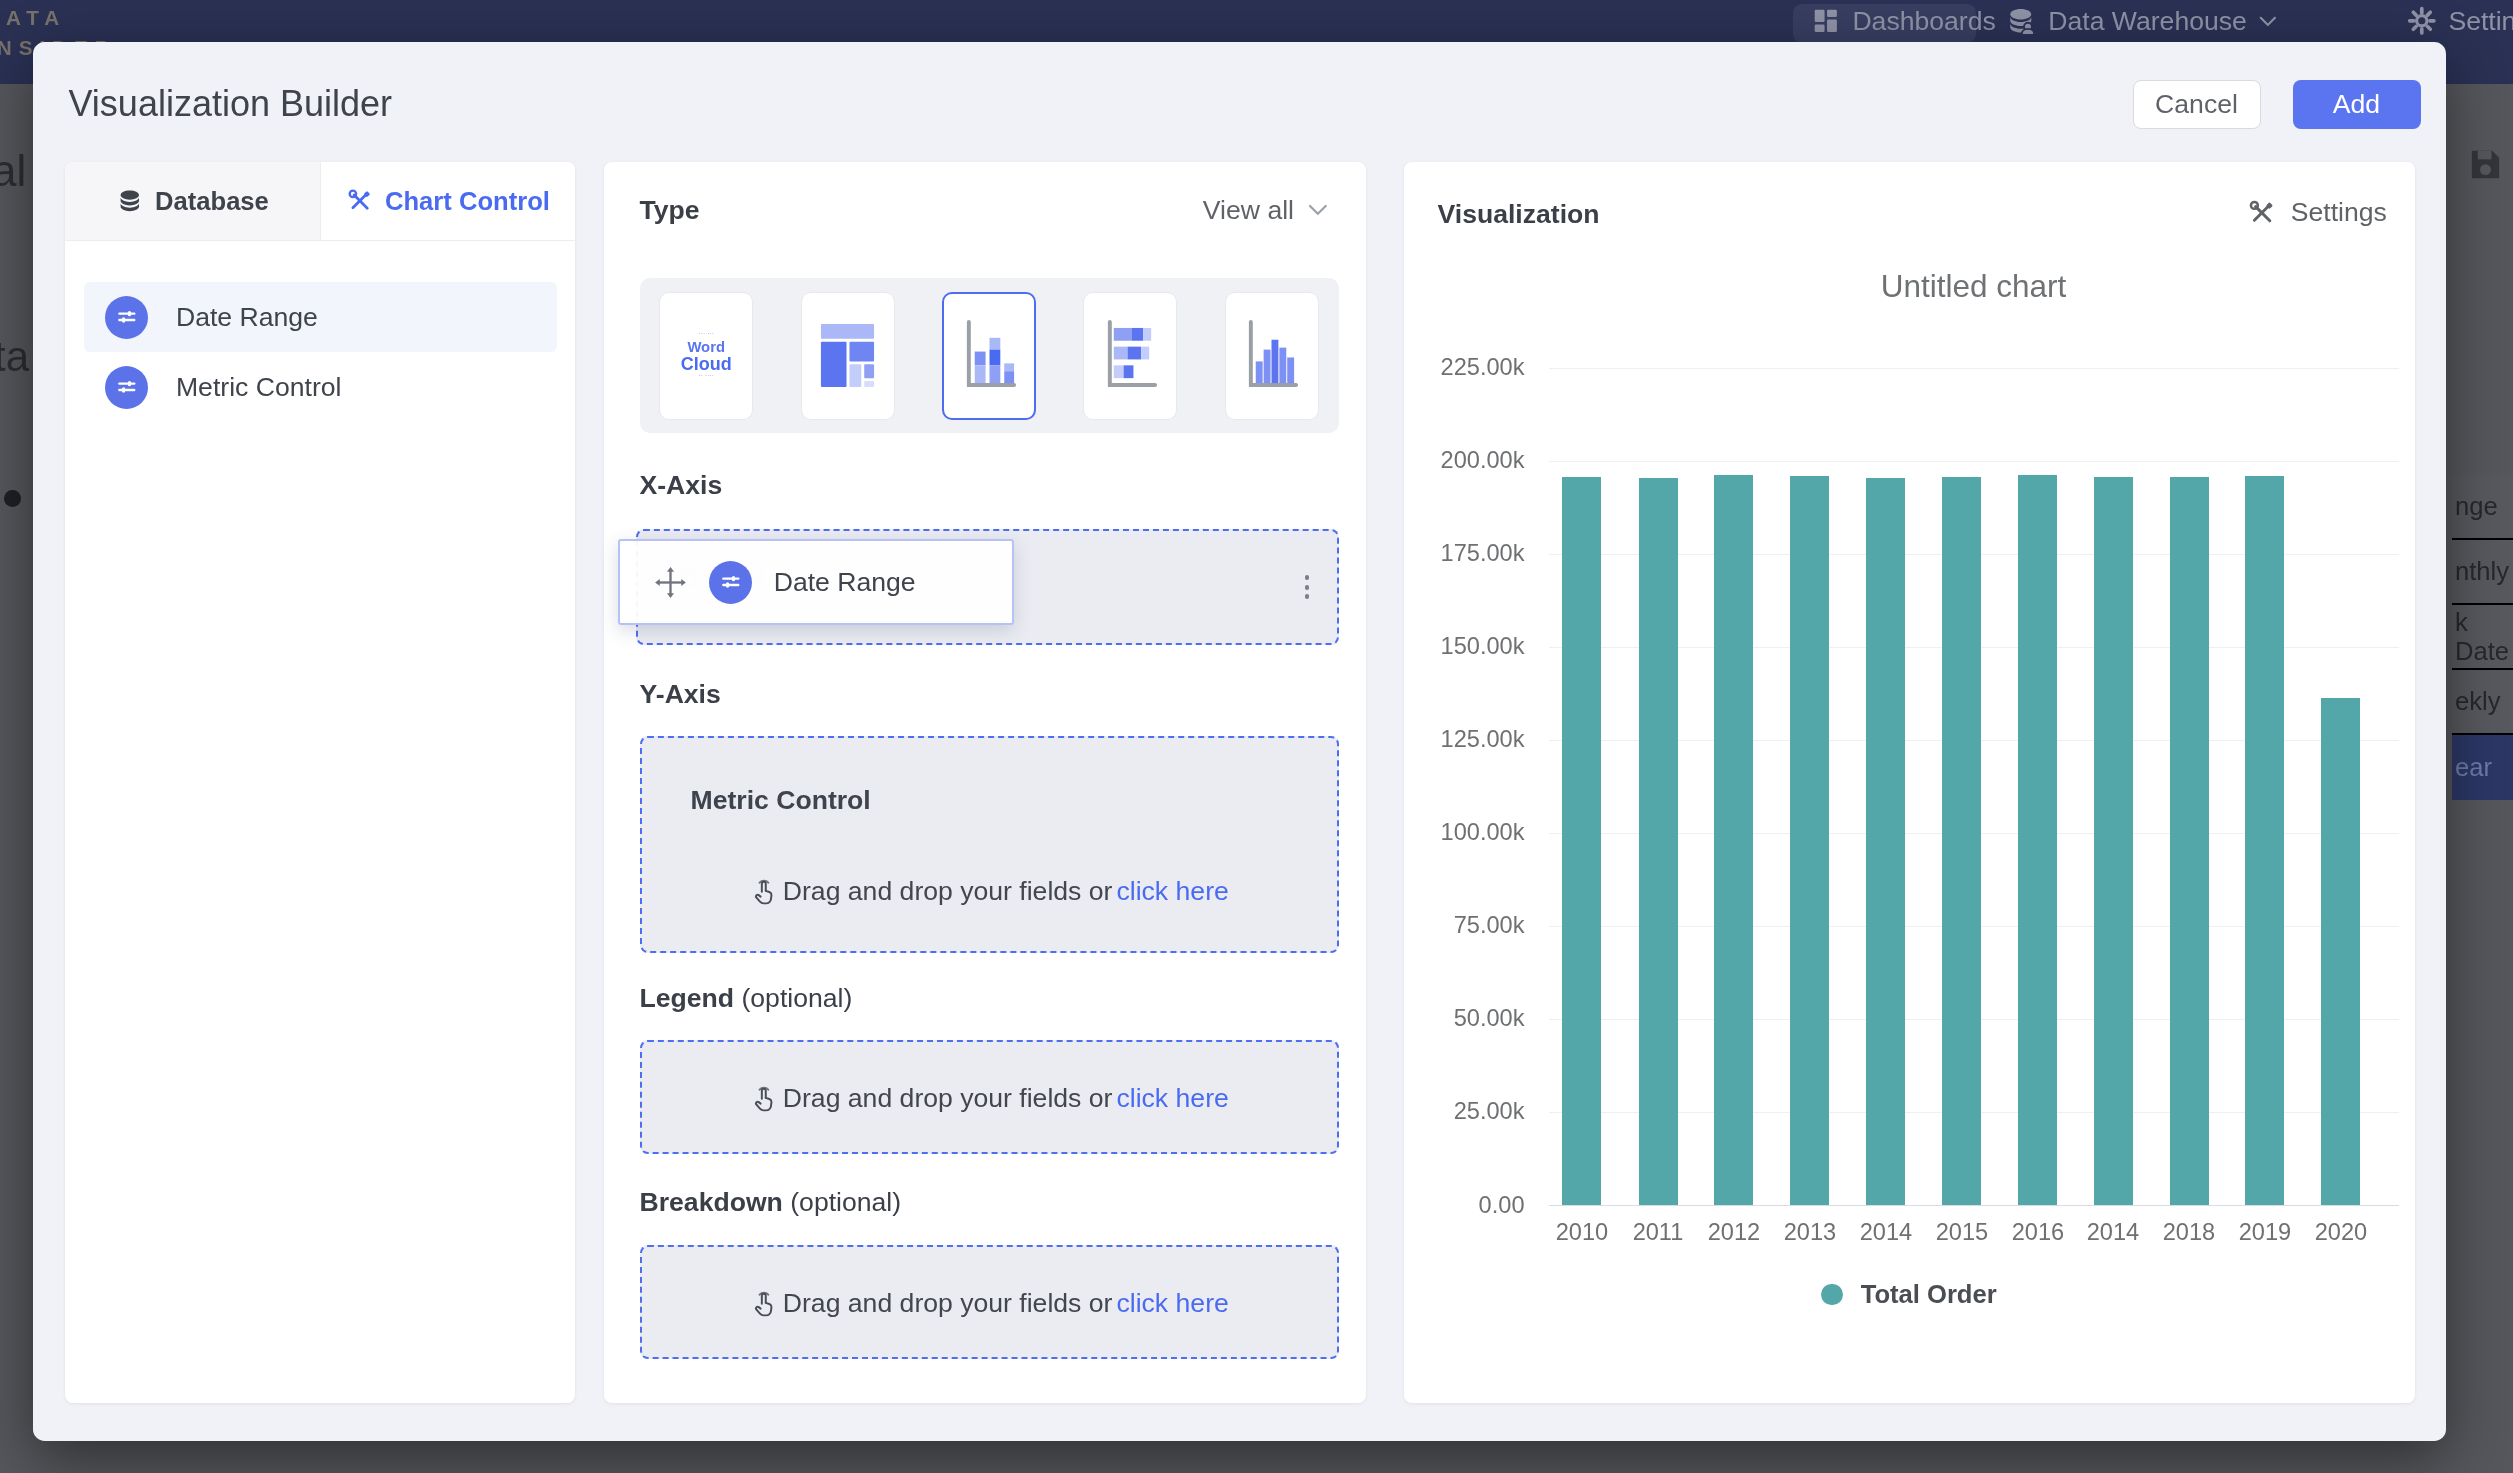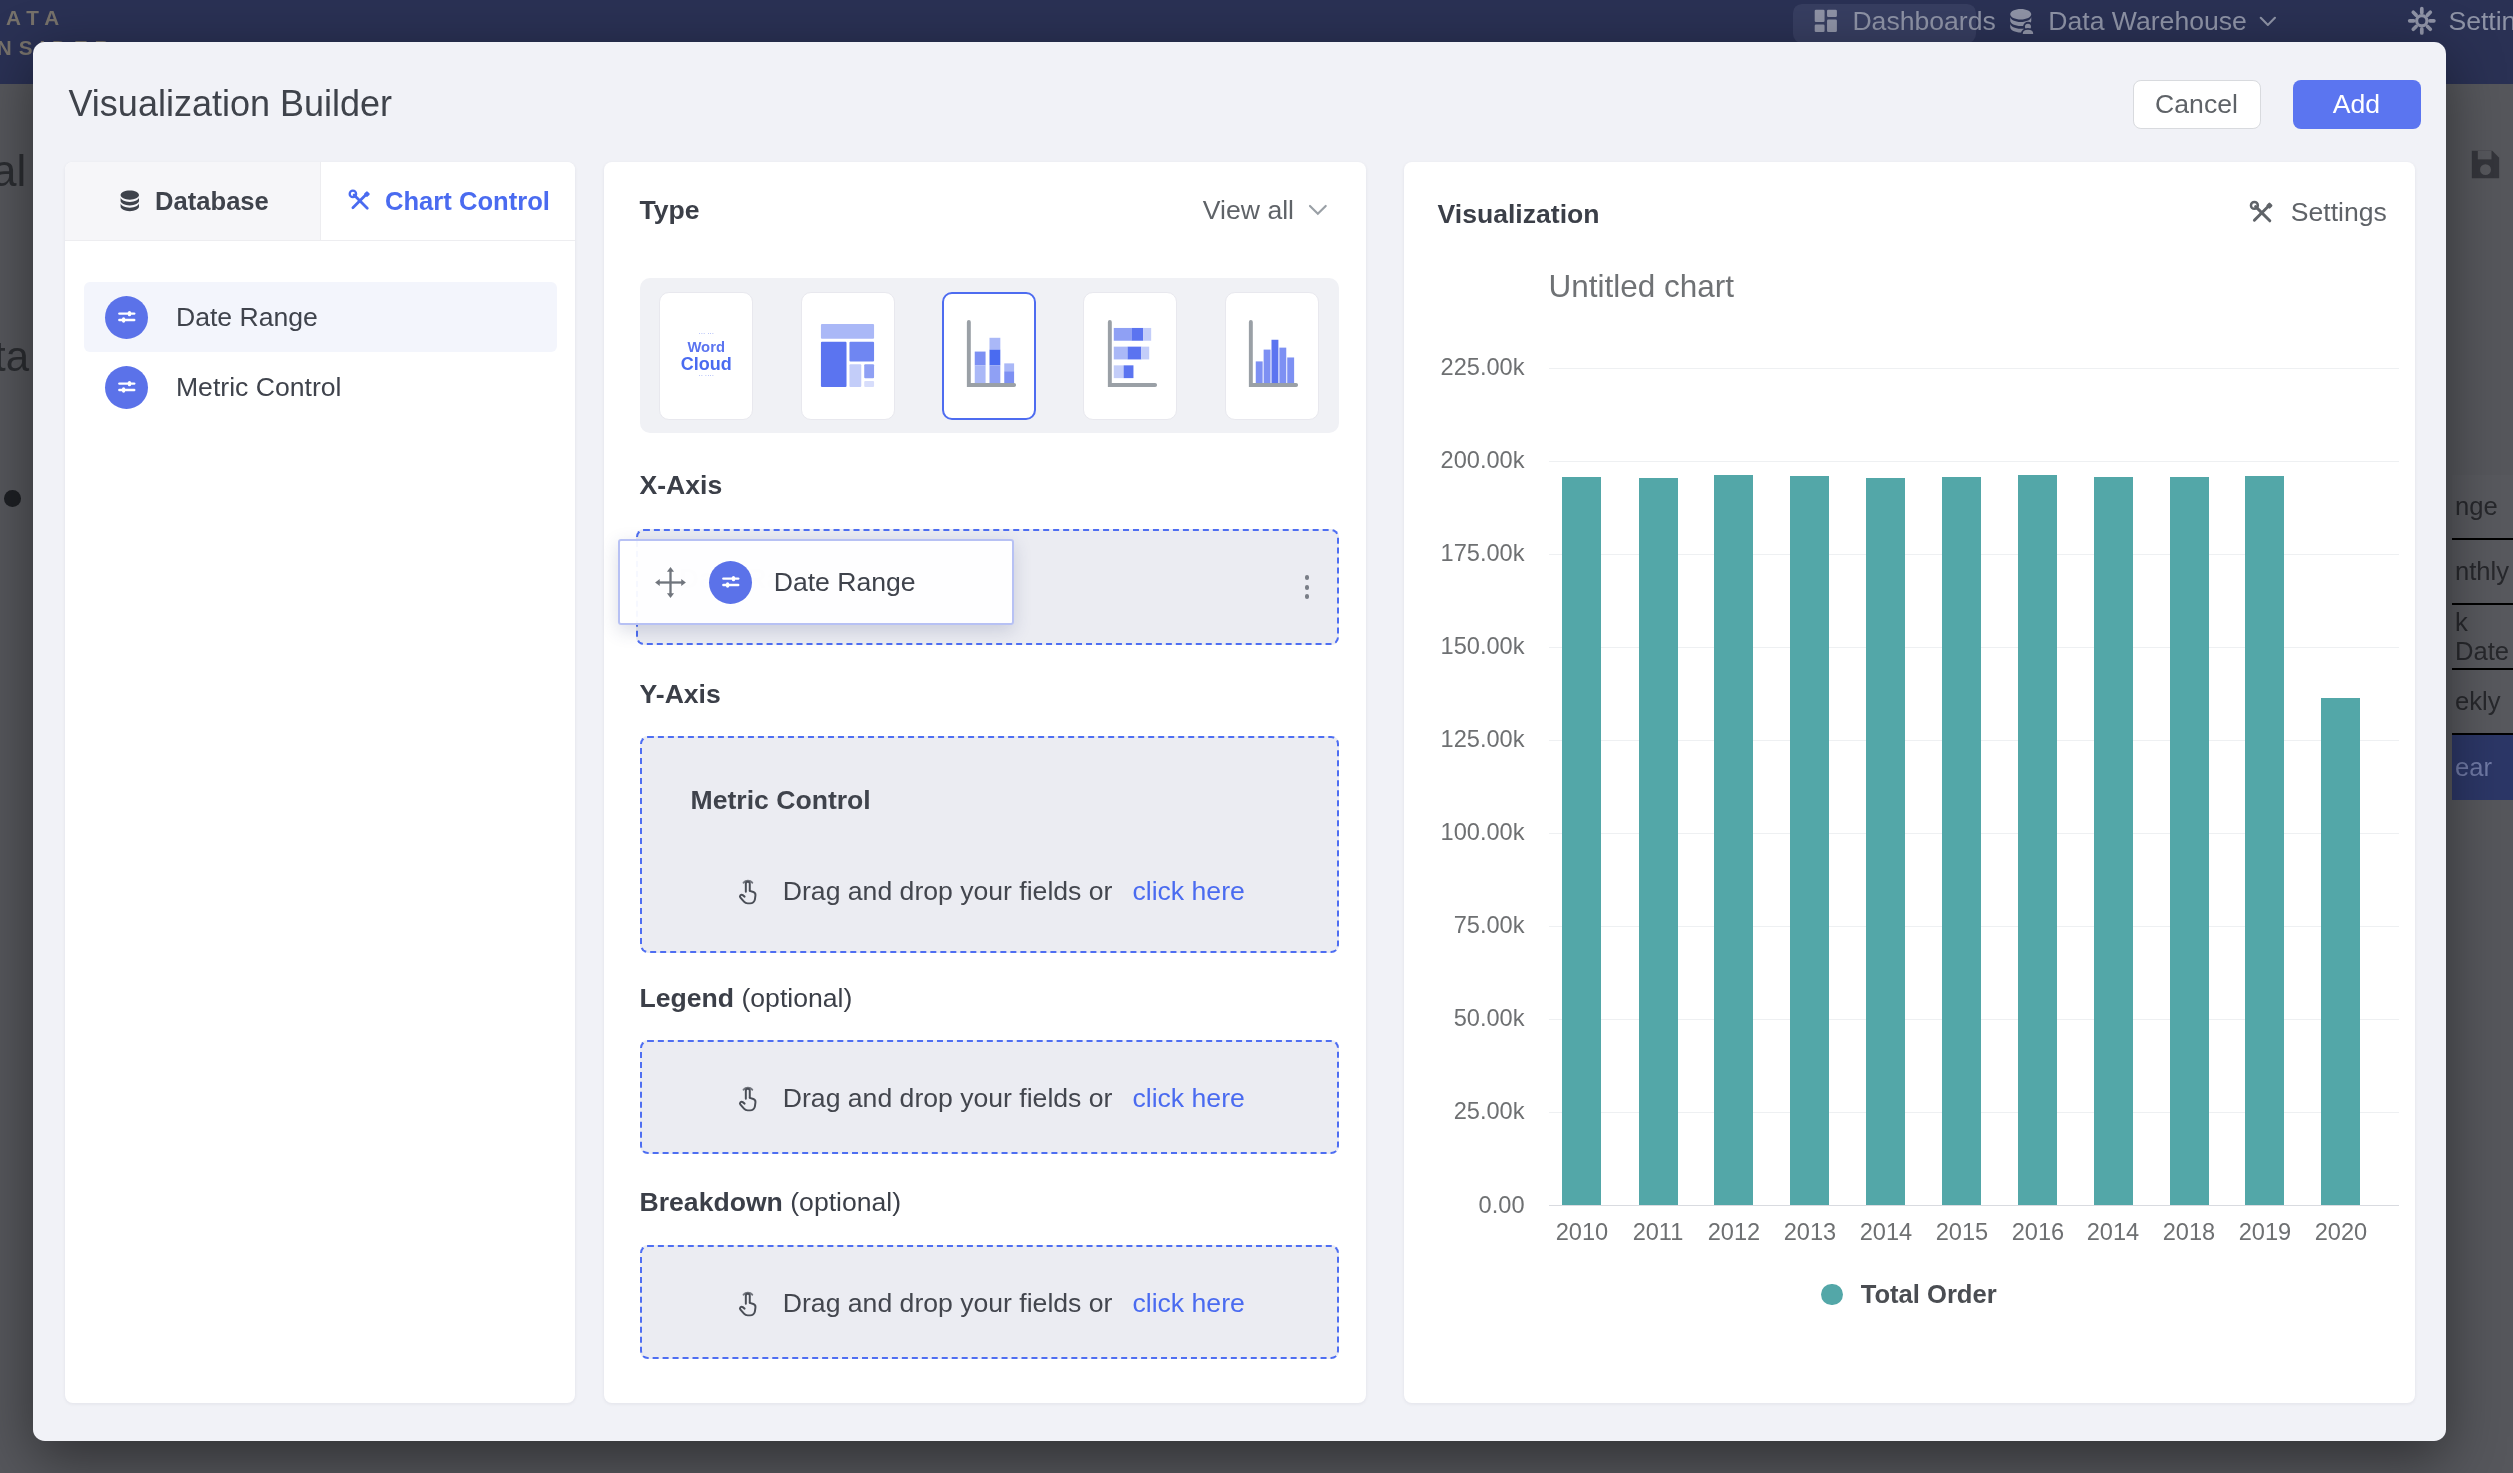--- a/index.html
+++ b/index.html
@@ -51,28 +51,28 @@
   .zone { position:absolute; left:36px; width:699px; border:2px dashed #4e6ef2; border-radius:7.9px; background:#ebecf2; }
   .zone-x { left:32.5px; top:367px; width:703px; height:116px; }
   .zone-y { top:574px; height:217px; }
   .zone-l { top:878px; height:114px; }
   .zone-b { top:1083px; height:114px; }
   .ghost { position:absolute; left:41px; top:31.5px; font-size:27.6px; font-weight:bold; color:#d3d5df; z-index:1; white-space:nowrap; }
   .dragcard { position:absolute; left:14.8px; top:377px; width:396px; height:86px; background:rgba(255,255,255,.95); border:2px solid #b7c1f4; border-radius:3px; box-shadow:0 5.9px 17.7px rgba(50,60,110,.18); display:flex; align-items:center; gap:21.7px; padding-left:34px; z-index:2; cursor:grabbing; }
   .dragcard .lbl { font-size:26.6px; color:#3f434c; }
   .kebab { position:absolute; right:21.7px; top:50%; transform:translateY(-50%); display:flex; flex-direction:column; gap:4.9px; padding:5.9px; cursor:pointer; }
   .kebab i { width:4.9px; height:4.9px; border-radius:50%; background:#797e87; }
-  .dd-line { position:absolute; left:0; width:100%; display:flex; align-items:center; justify-content:center; gap:20px; font-size:26.6px; color:#43464e; }
+  .dd-line { position:absolute; left:0; width:100%; display:flex; align-items:center; justify-content:center; gap:4px; font-size:26.6px; color:#43464e; }
   .dd-line a { color:#4a6bf0; text-decoration:none; cursor:pointer; }
   .mc-label { position:absolute; left:49px; top:47px; font-size:26.6px; font-weight:bold; color:#3f434c; }
 
   
   .viz-h { position:absolute; left:34px; top:37px; font-size:26.6px; font-weight:bold; color:#3b3f48; }
   .settings { position:absolute; right:27.6px; top:35px; display:flex; align-items:center; gap:13.8px; font-size:26.6px; color:#5f6368; cursor:pointer; }
-  .chart-title { position:absolute; left:145px; top:106px; width:850px; text-align:left; font-size:31.5px; color:#6f7275; }
+  .chart-title { position:absolute; left:145px; top:106px; width:850px; text-align:center; font-size:31.5px; color:#6f7275; }
   .plot { position:absolute; left:145px; top:206px; width:850px; height:837px; }
   .gridline { position:absolute; left:0; width:100%; height:1px; background:#eef0f2; }
   .gridline.axisline { background:#d9dbe0; }
   .ytick { position:absolute; left:-132px; width:108px; text-align:right; font-size:23.6px; color:#6e7072; }
   .bar { position:absolute; bottom:0; width:39px; }
   .xtick { position:absolute; top:851px; width:89px; margin-left:-44px; text-align:center; font-size:23.6px; color:#6e7072; }
   .legend { position:absolute; left:0; top:1118px; width:100%; display:flex; align-items:center; justify-content:center; gap:17.7px; cursor:pointer; }
   .legend .dot { width:21.7px; height:21.7px; border-radius:50%; }
   .legend .ltxt { font-size:25.6px; font-weight:bold; color:#4a4d52; }
 </style>

